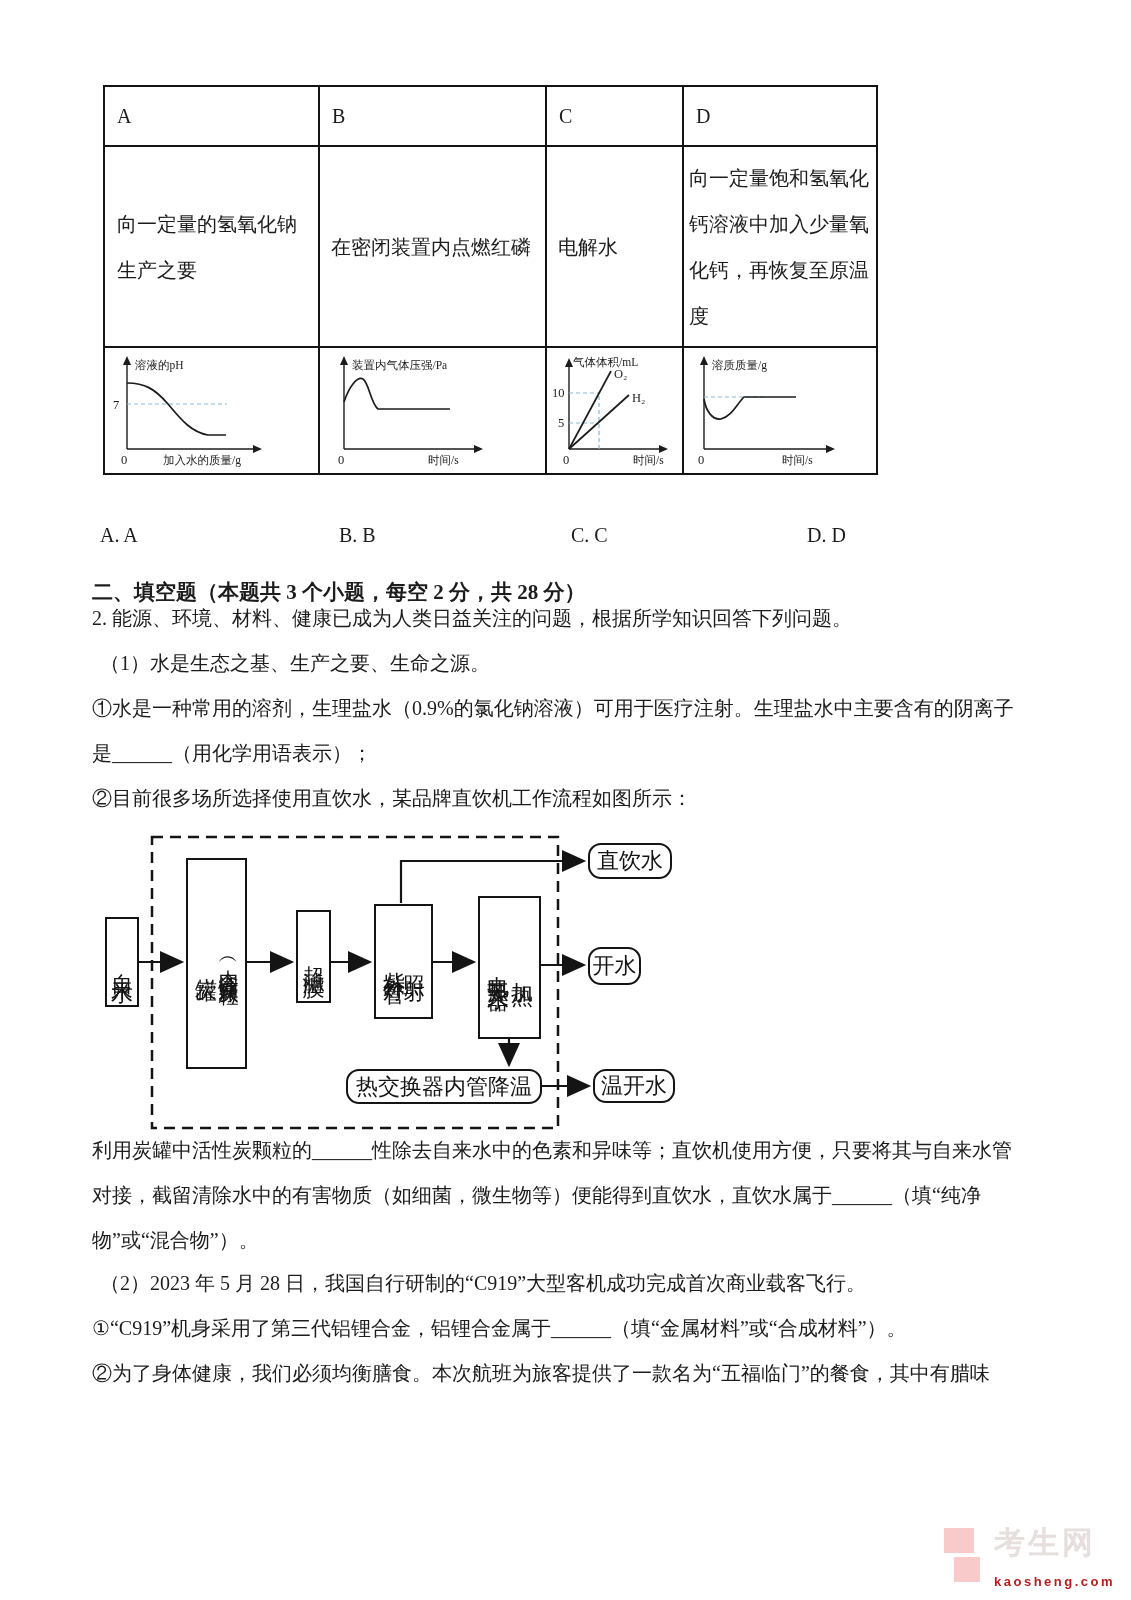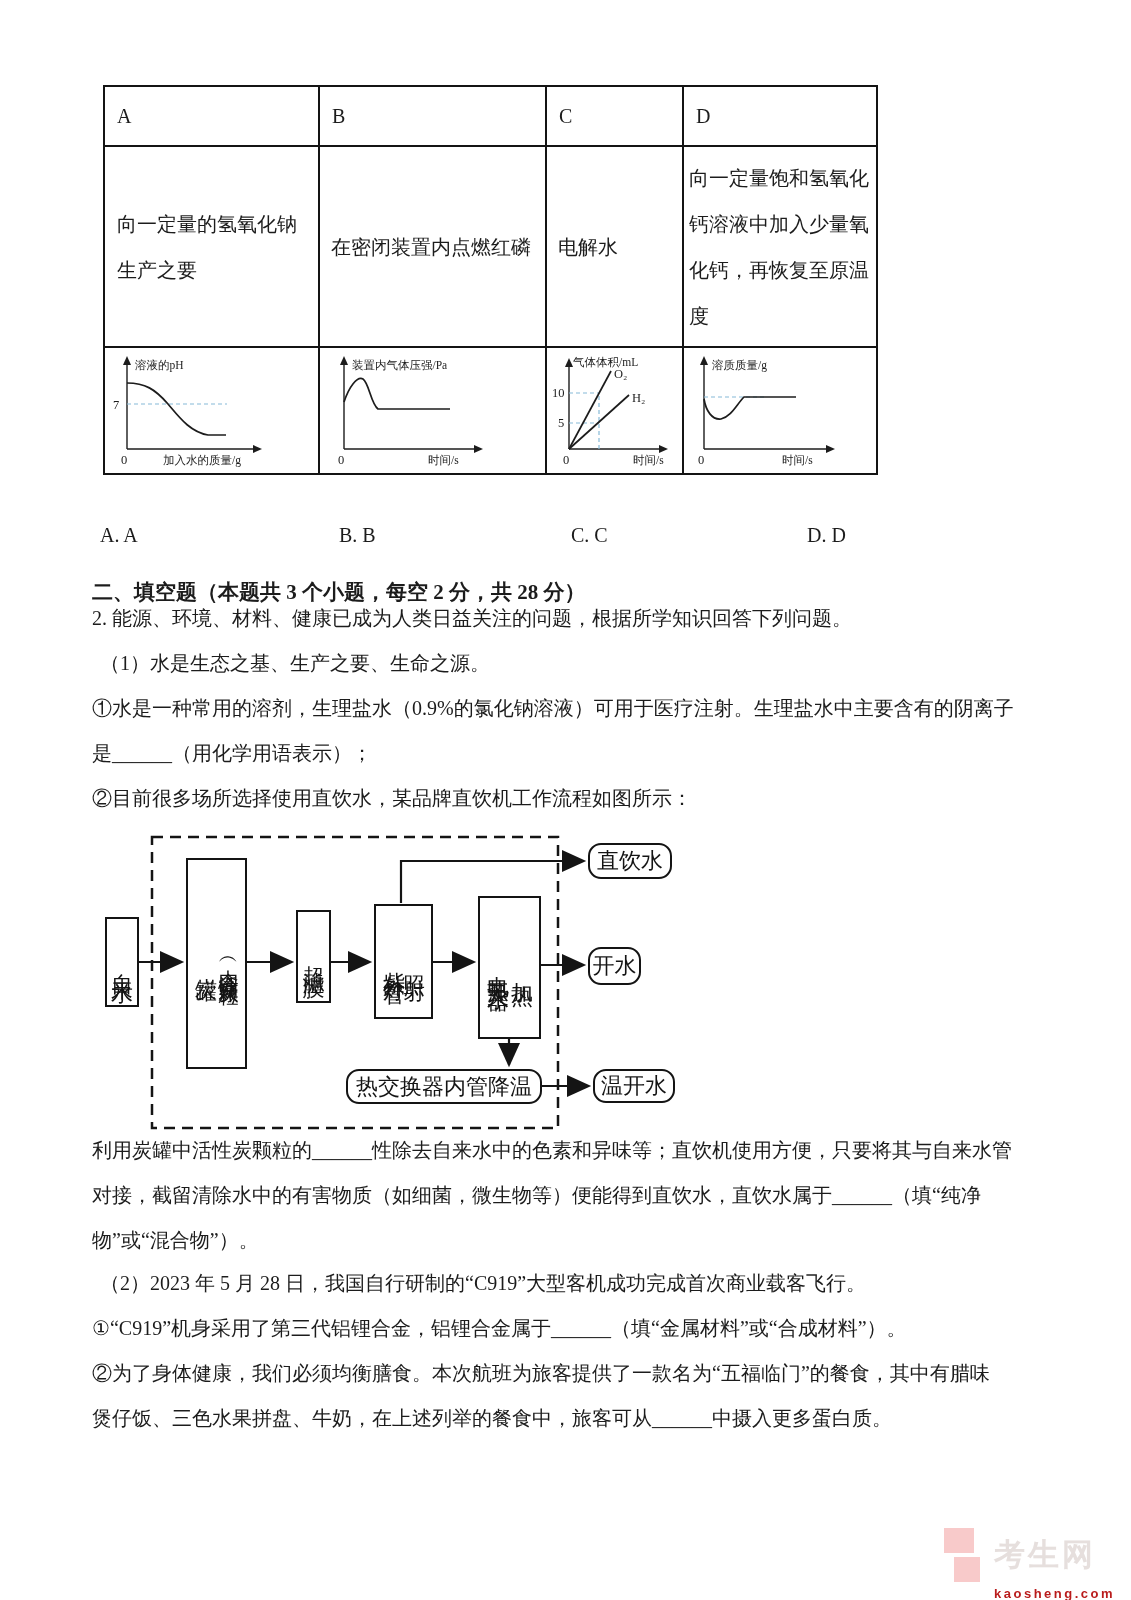--- a/index.html
+++ b/index.html
@@ -31,21 +31,21 @@
   svg{display:block;}
   .axis{stroke:#1c1c1c;stroke-width:1.4;fill:none;}
   .curve{stroke:#1c1c1c;stroke-width:1.7;fill:none;}
   .bdash{stroke:#85b9d8;stroke-width:1.2;fill:none;stroke-dasharray:4,3;}
   .glabel{font-size:11.5px;fill:#1c1c1c;font-family:"Liberation Serif",serif;}
   .gnum{font-size:12.5px;fill:#1c1c1c;font-family:"Liberation Serif",serif;}
   .ah{fill:#1c1c1c;}
   
   .wm{position:absolute;left:942px;top:1528px;display:flex;align-items:flex-start;}
   .wm-cn{font-size:31px;font-weight:bold;color:#e6dfdd;letter-spacing:3px;
-         font-family:"Liberation Sans",sans-serif;line-height:30px;margin-top:12px;}
+         font-family:"Liberation Sans",sans-serif;line-height:30px;}
   .wm-en{font-size:13px;color:#b91c1c;letter-spacing:2.5px;font-weight:bold;
          font-family:"Liberation Sans",sans-serif;margin-top:16px;}
 </style>
 </head>
 <body>
 
 <div class="page">
 
   <table class="qtable">
     <colgroup>
@@ -160,21 +160,20 @@
   <div class="bline indent" style="top:650px">（1）水是生态之基、生产之要、生命之源。</div>
   <div class="bline" style="top:695px">①水是一种常用的溶剂，生理盐水（0.9%的氯化钠溶液）可用于医疗注射。生理盐水中主要含有的阴离子</div>
   <div class="bline" style="top:785px">②目前很多场所选择使用直饮水，某品牌直饮机工作流程如图所示：</div>
   <div class="bline" style="top:740px">是______（用化学用语表示）；</div>
   <div class="bline" style="top:1137px">利用炭罐中活性炭颗粒的______性除去自来水中的色素和异味等；直饮机使用方便，只要将其与自来水管</div>
   <div class="bline" style="top:1182px">对接，截留清除水中的有害物质（如细菌，微生物等）便能得到直饮水，直饮水属于______（填“纯净</div>
   <div class="bline" style="top:1227px">物”或“混合物”）。</div>
   <div class="bline indent" style="top:1270px">（2）2023 年 5 月 28 日，我国自行研制的“C919”大型客机成功完成首次商业载客飞行。</div>
   <div class="bline" style="top:1315px">①“C919”机身采用了第三代铝锂合金，铝锂合金属于______（填“金属材料”或“合成材料”）。</div>
   <div class="bline" style="top:1360px">②为了身体健康，我们必须均衡膳食。本次航班为旅客提供了一款名为“五福临门”的餐食，其中有腊味</div>
-  <div class="bline" style="top:1405px">煲仔饭、三色水果拼盘、牛奶，在上述列举的餐食中，旅客可从______中摄入更多蛋白质。</div>
 
   <svg style="position:absolute;left:90px;top:820px" width="620" height="320" viewBox="0 0 620 320">
     <defs>
       <marker id="ah" markerWidth="12" markerHeight="10" refX="10" refY="5" orient="auto">
         <path d="M0,0 L11,5 L0,10 z" fill="#141414"></path>
       </marker>
     </defs>
     <rect x="62" y="17" width="406" height="291" fill="none" stroke="#141414" stroke-width="2.5" stroke-dasharray="11,7"></rect>
     <line x1="49" y1="142" x2="92" y2="142" stroke="#141414" stroke-width="2.2" marker-end="url(#ah)"></line>
     <line x1="157" y1="142" x2="202" y2="142" stroke="#141414" stroke-width="2.2" marker-end="url(#ah)"></line>

